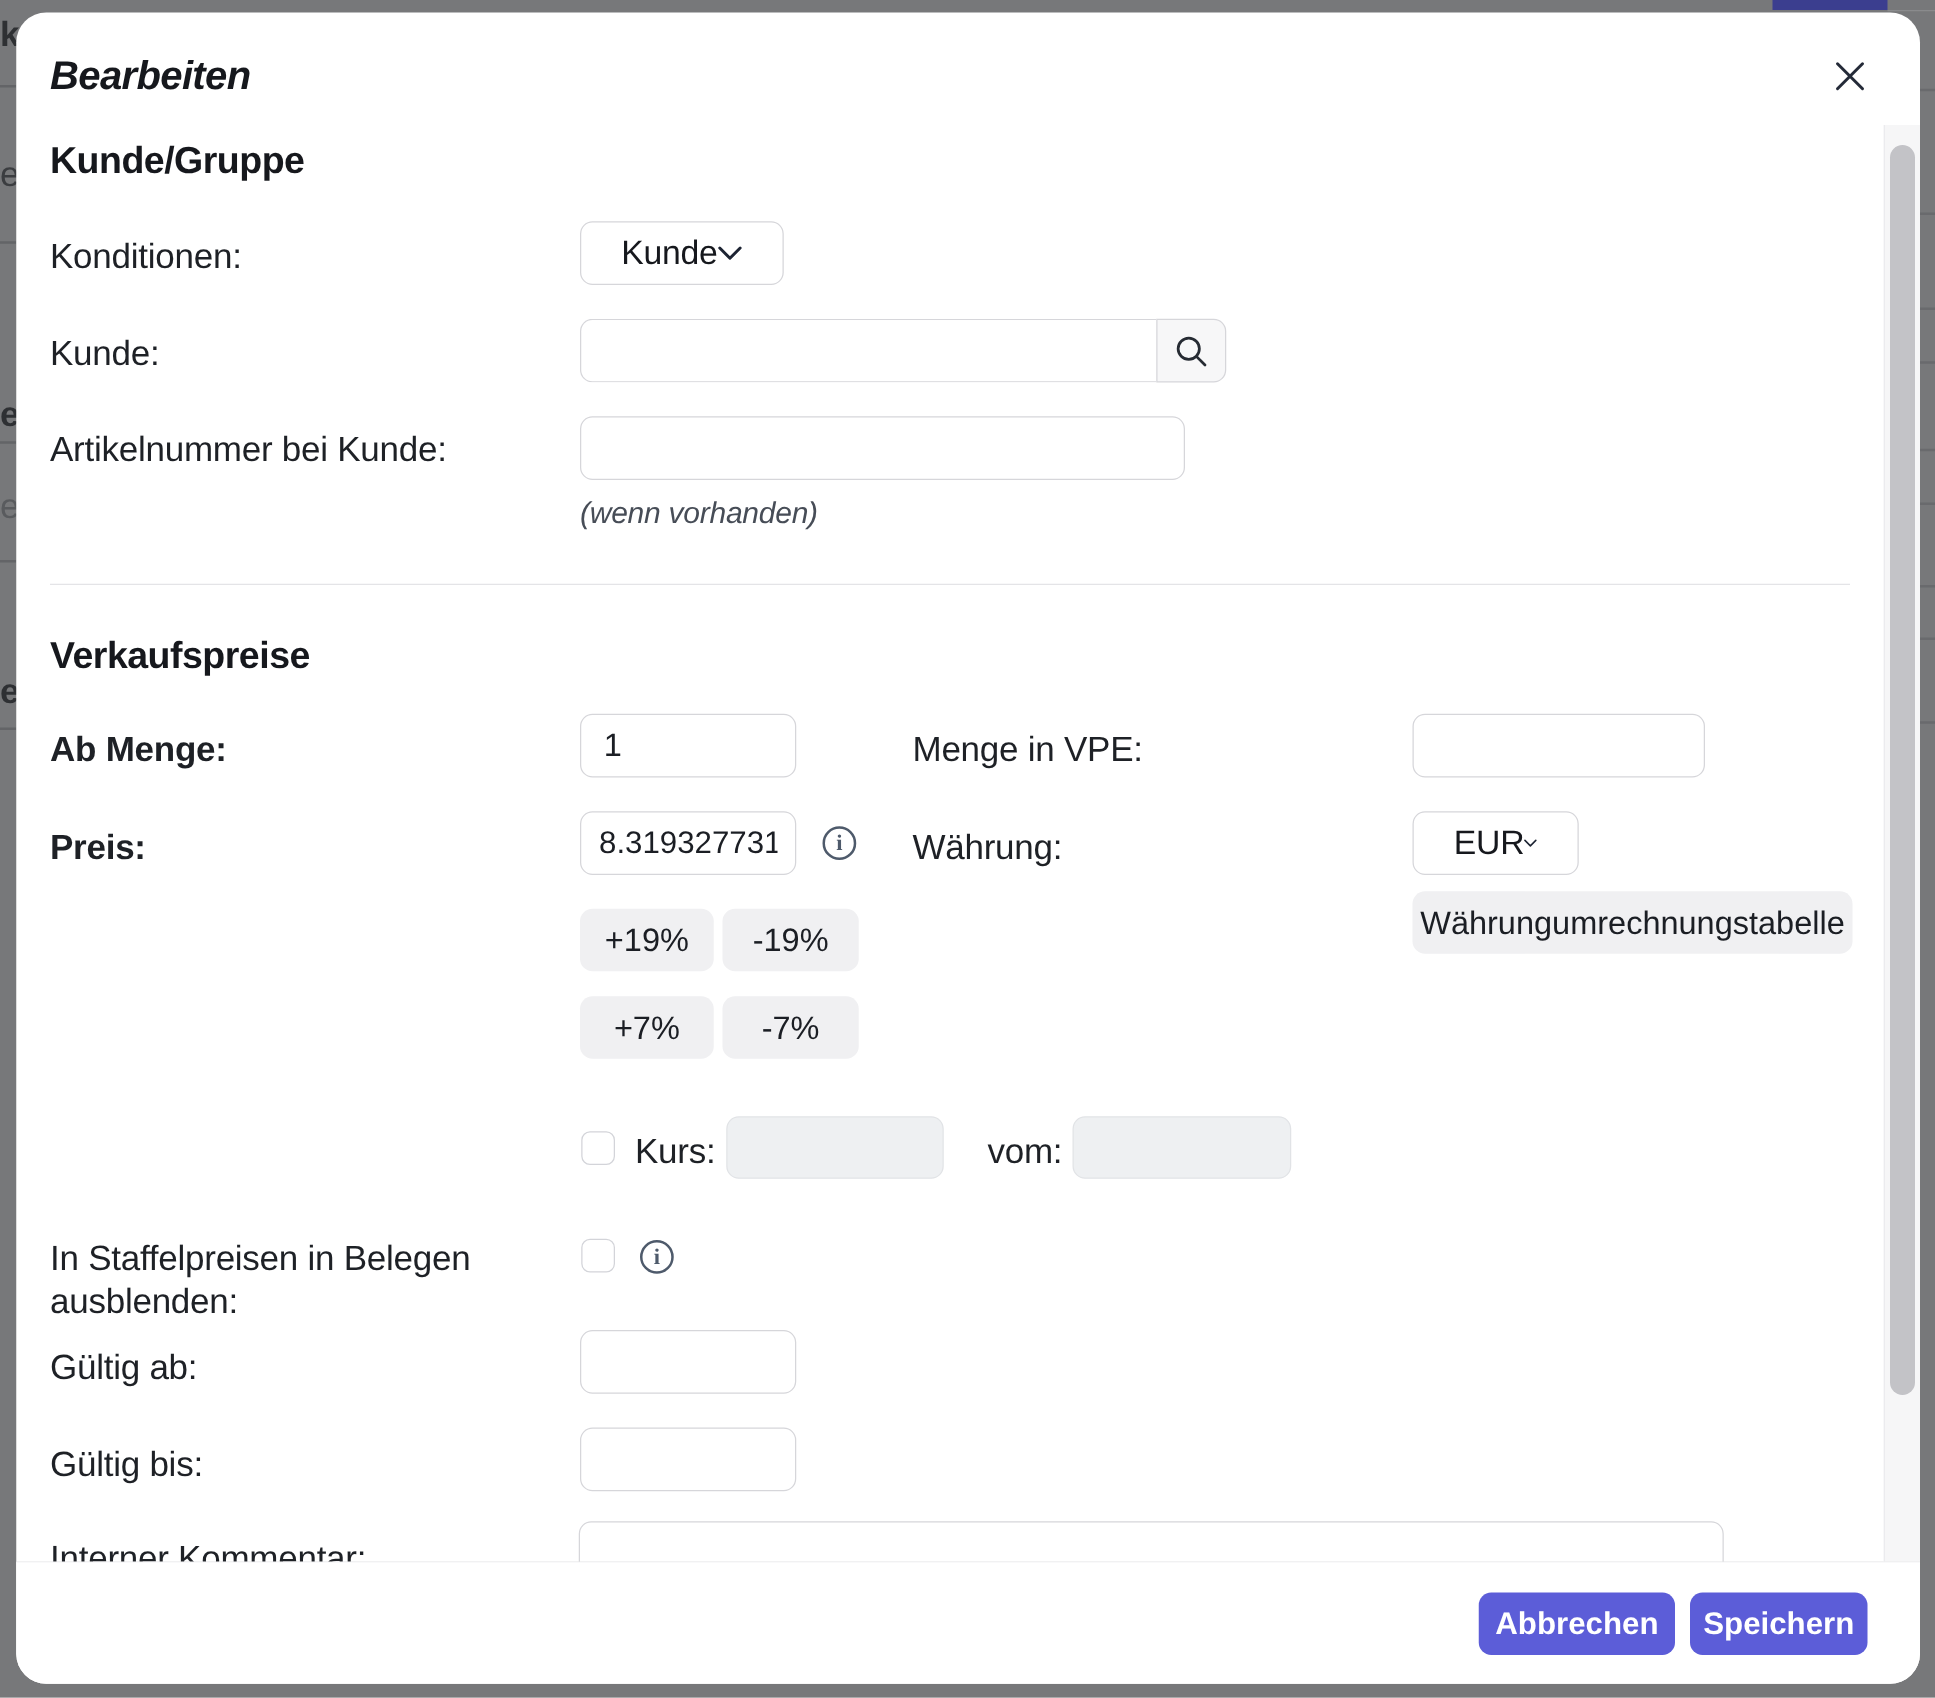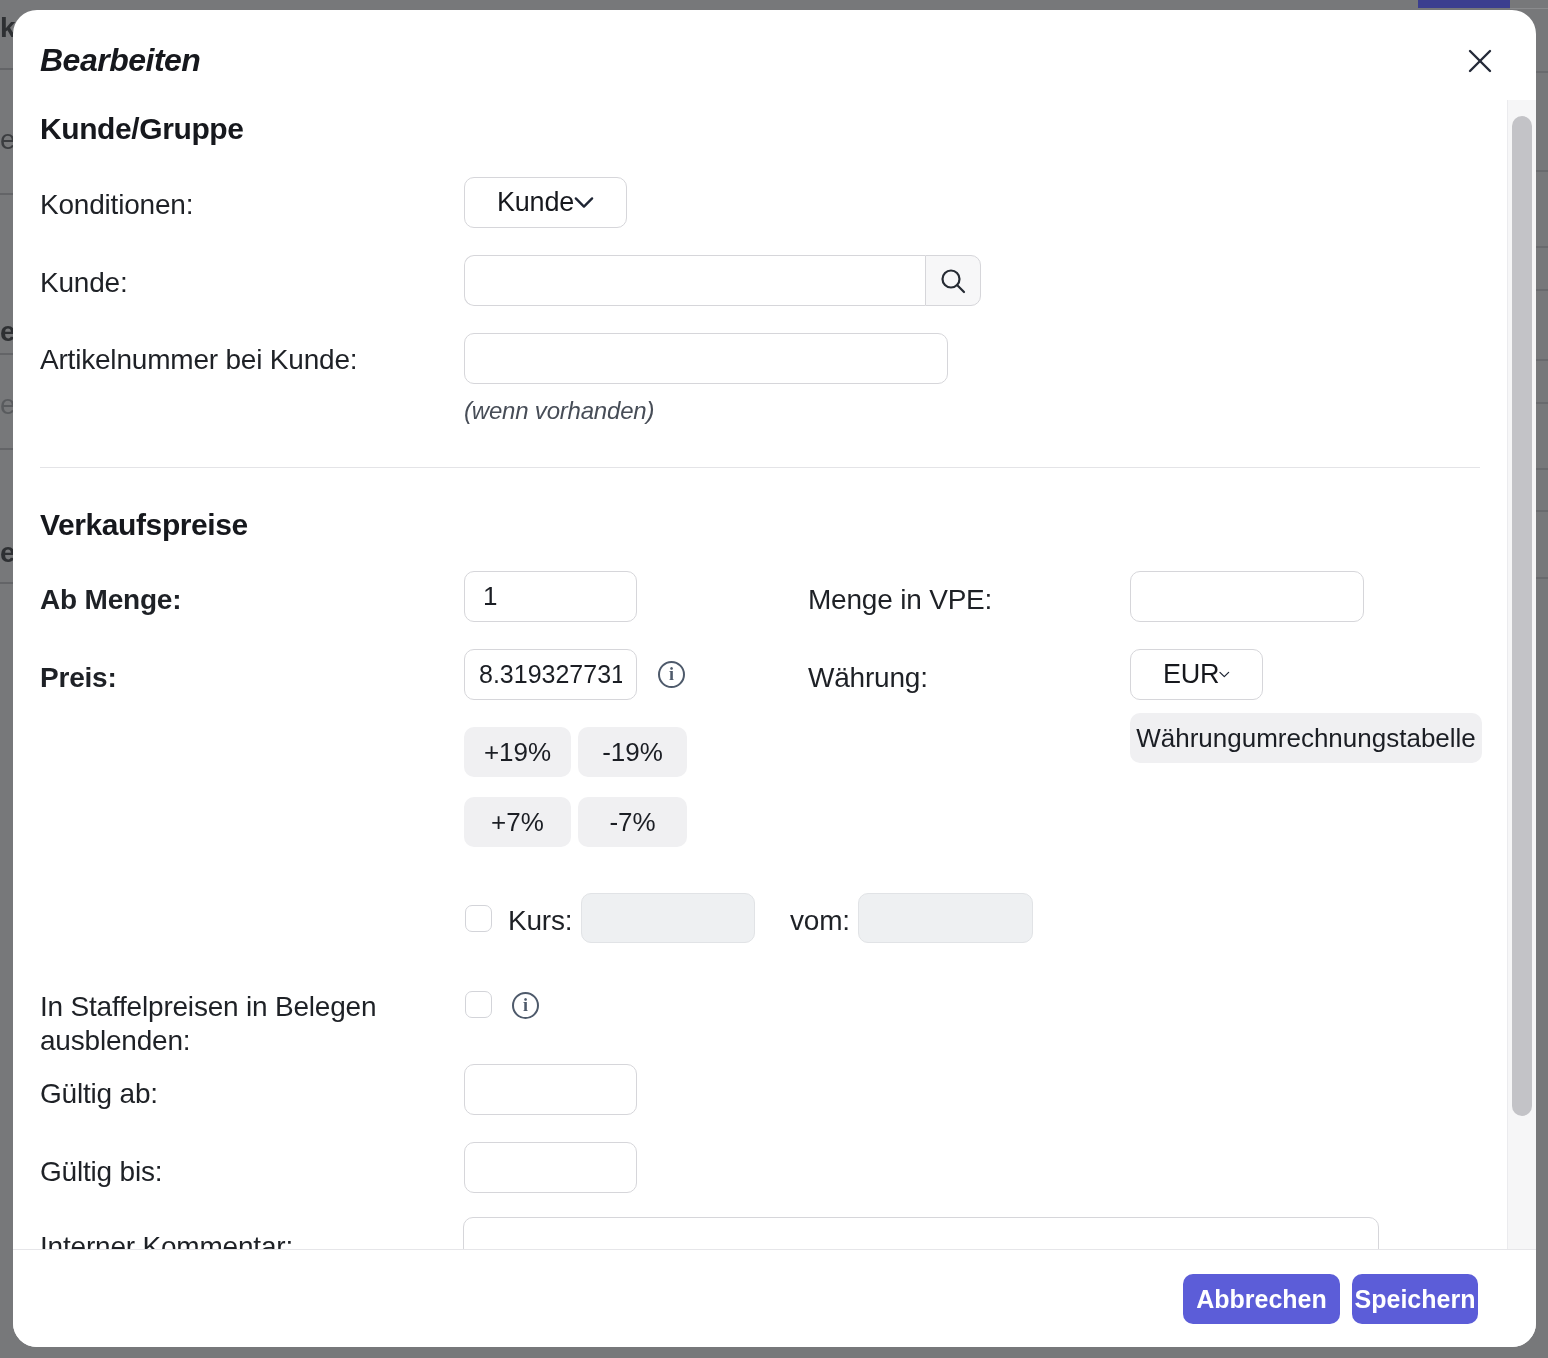--- a/index.html
+++ b/index.html
@@ -39,21 +39,21 @@
 
   .section-heading {
     position:absolute; left:27px;
     font-size:30px; font-weight:700; color:#16181d; letter-spacing:-0.4px;
   }
   .lbl {
     position:absolute; left:27px;
     font-size:28px; color:#1e2126; line-height:34px;
   }
   .lbl.bold { font-weight:700; }
-  .lbl.col2 { left:795px; }
+  .lbl.col2 { left:717px; }
 
   .box {
     position:absolute; background:#fff;
     border:1.5px solid #d6d6da; border-radius:10px;
   }
   input.box {
     font-family:"Liberation Sans", sans-serif;
     font-size:26px; color:#1b1e24; padding:0 18px; outline:none;
   }
   input.box:disabled, .box.disabled {
@@ -128,21 +128,21 @@
     background:#fff; border-top:1px solid #e6e6e9;
     border-radius:0 0 24px 24px;
   }
   .footer .btn {
     position:absolute; top:24px; height:50px; border:none; border-radius:10px;
     font-family:"Liberation Sans", sans-serif;
     font-size:25px; font-weight:700; color:#fff; cursor:pointer;
     display:flex; align-items:center; justify-content:center;
   }
   .btn-cancel { left:1170px; width:157px; }
-  .btn-save   { left:1339px; width:126px; }
+  .btn-save   { left:1339px; width:142px; }
 </style>
 </head>
 <body>
 
 <div class="backdrop">
   <div id="fragments">
       <div class="frag frag-bold" style="top: 12px;">k</div>
       <div class="frag frag-med" style="top: 124px;">er</div>
       <div class="frag frag-bold" style="top: 316px;">ei</div>
       <div class="frag frag-light" style="top: 389px;">e</div>

